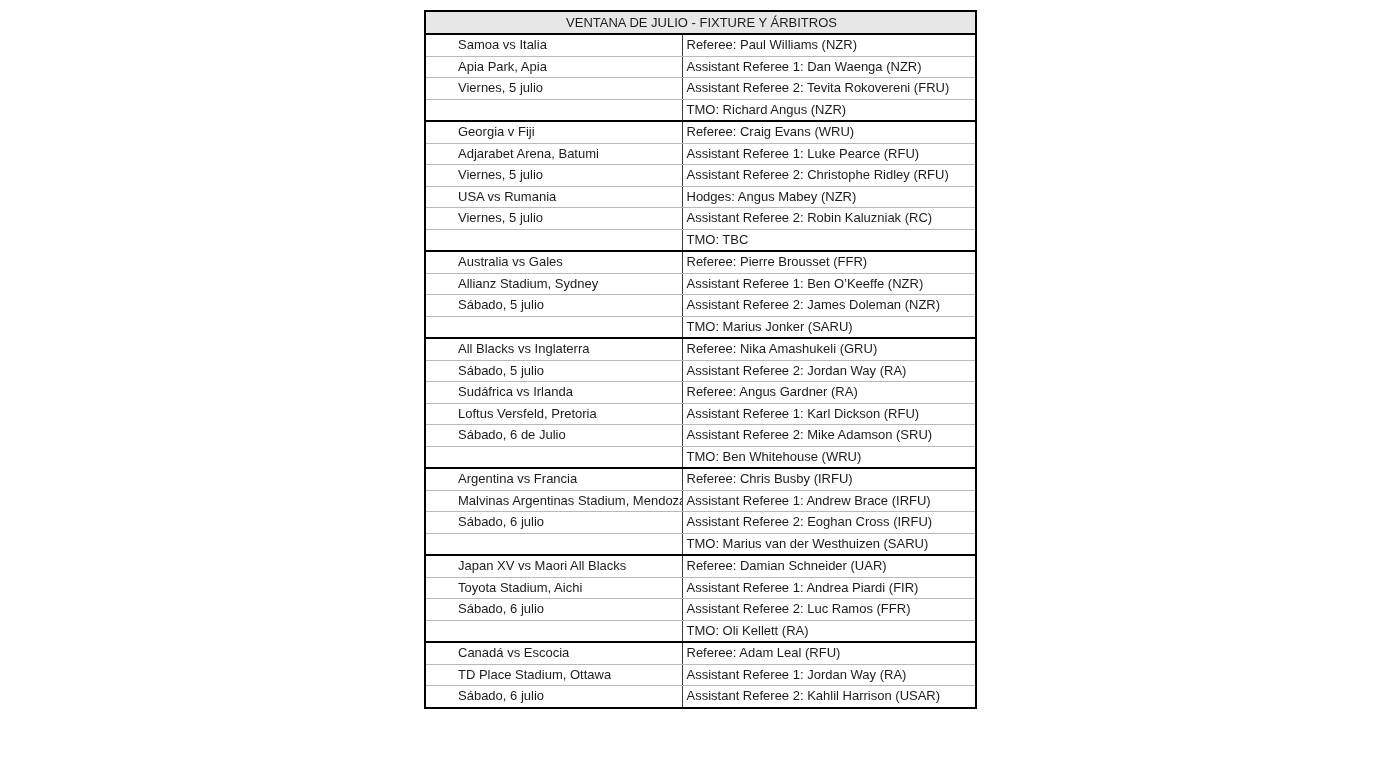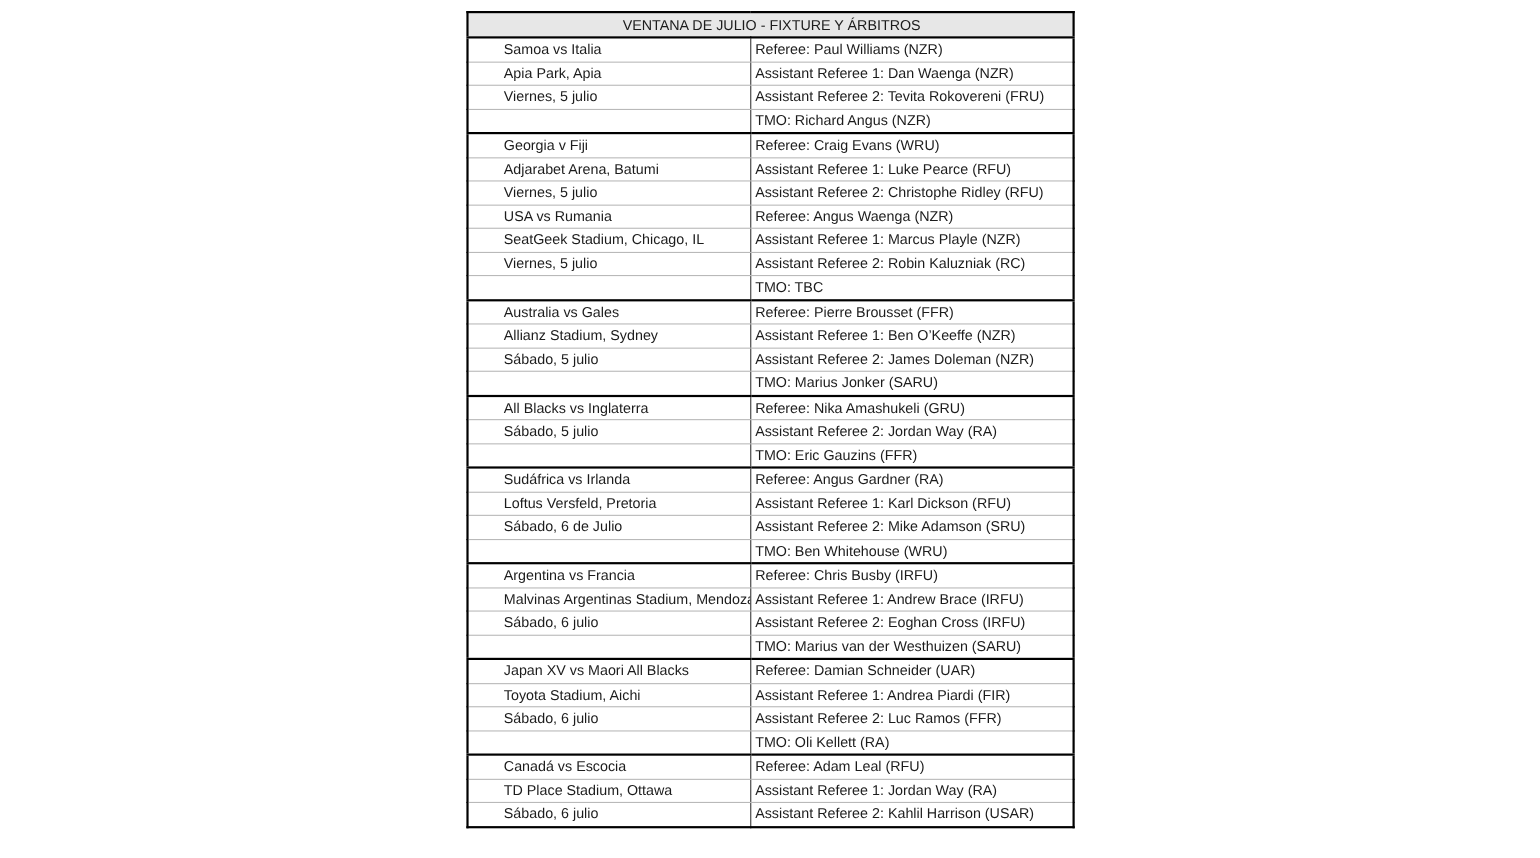--- a/index.html
+++ b/index.html
@@ -90,25 +90,21 @@
         <tr>
           <td class="left">Adjarabet Arena, Batumi</td>
           <td class="right">Assistant Referee 1: Luke Pearce (RFU)</td>
         </tr>
         <tr>
           <td class="left">Viernes, 5 julio</td>
           <td class="right">Assistant Referee 2: Christophe Ridley (RFU)</td>
         </tr>
         <tr>
           <td class="left">USA vs Rumania</td>
-          <td class="right">Referee: Angus Waenga (NZR)</td>
-        </tr>
-        <tr>
-          <td class="left">SeatGeek Stadium, Chicago, IL</td>
-          <td class="right">Assistant Referee 1: Marcus Playle (NZR)</td>
+          <td class="right">Hodges: Angus Mabey (NZR)</td>
         </tr>
         <tr>
           <td class="left">Viernes, 5 julio</td>
           <td class="right">Assistant Referee 2: Robin Kaluzniak (RC)</td>
         </tr>
         <tr class="block-end">
           <td class="left"></td>
           <td class="right">TMO: TBC</td>
         </tr>
         <tr>
@@ -127,24 +123,20 @@
           <td class="left"></td>
           <td class="right">TMO: Marius Jonker (SARU)</td>
         </tr>
         <tr>
           <td class="left">All Blacks vs Inglaterra</td>
           <td class="right">Referee: Nika Amashukeli (GRU)</td>
         </tr>
         <tr>
           <td class="left">Sábado, 5 julio</td>
           <td class="right">Assistant Referee 2: Jordan Way (RA)</td>
-        </tr>
-        <tr class="block-end">
-          <td class="left"></td>
-          <td class="right">TMO: Eric Gauzins (FFR)</td>
         </tr>
         <tr>
           <td class="left">Sudáfrica vs Irlanda</td>
           <td class="right">Referee: Angus Gardner (RA)</td>
         </tr>
         <tr>
           <td class="left">Loftus Versfeld, Pretoria</td>
           <td class="right">Assistant Referee 1: Karl Dickson (RFU)</td>
         </tr>
         <tr>

